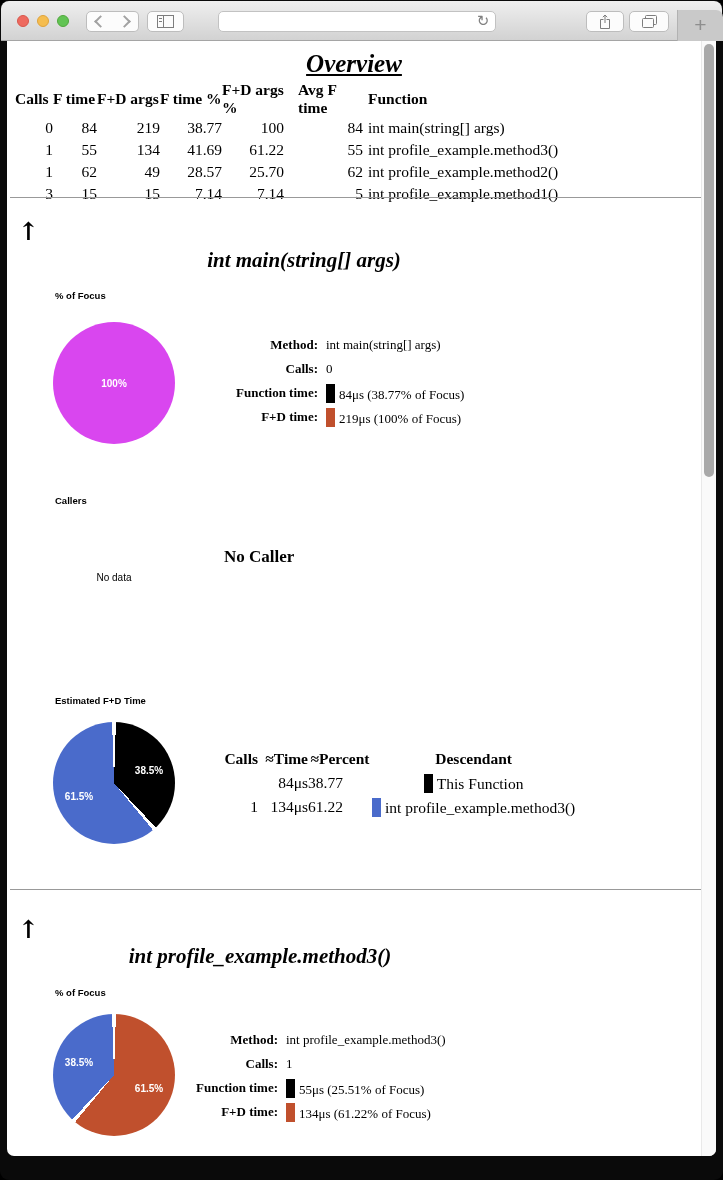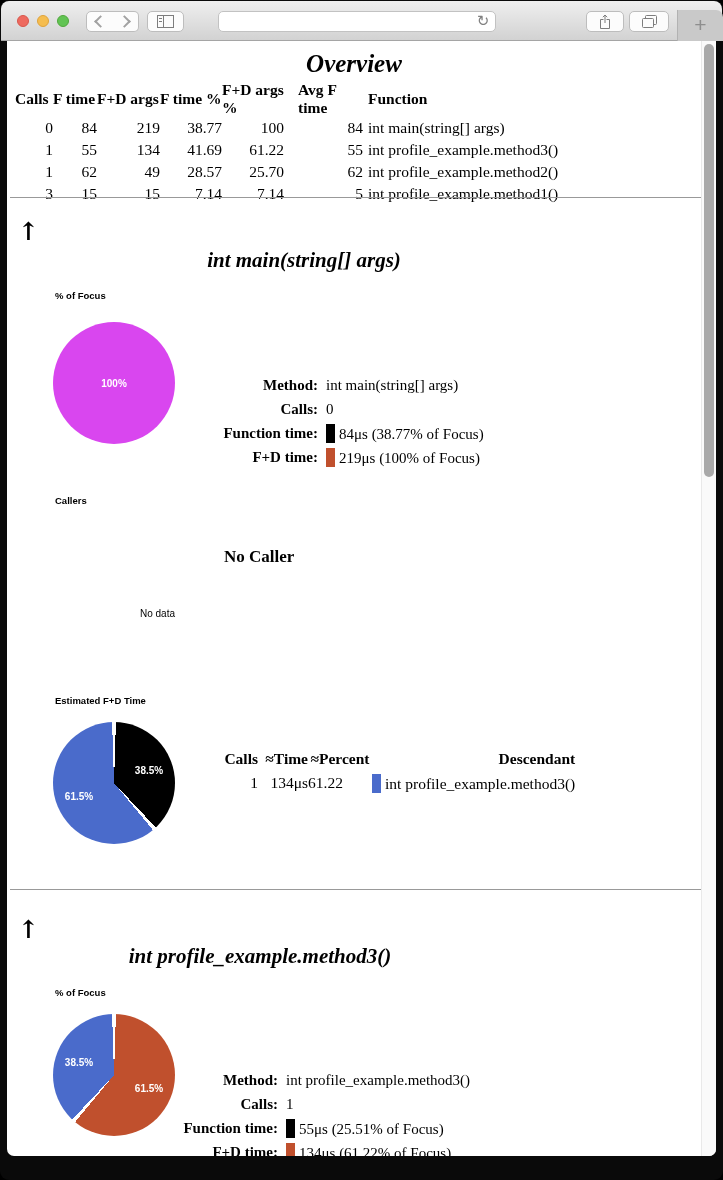--- a/index.html
+++ b/index.html
@@ -30,49 +30,49 @@
           color:#8e8e8e;font:300 21px "Liberation Sans",sans-serif;text-align:center;line-height:29px;
           border-radius:0 7px 0 0;box-sizing:border-box;}
   
   .page{position:absolute;left:7px;top:41px;width:709px;height:1115px;background:#fff;
         border-radius:0 0 7px 7px;overflow:hidden;}
   .content{position:absolute;left:0;top:0;width:694px;height:1115px;}
   .scroll{position:absolute;right:0;top:0;width:15px;height:1115px;background:#fafafa;
           border-left:1px solid #e9e9e9;box-sizing:border-box;}
   .thumb{position:absolute;left:2px;top:3px;width:10px;height:433px;background:#a9a9a9;border-radius:5px;}
   .ovtitle{position:absolute;top:9px;left:0;width:694px;text-align:center;margin:0;
-           font:bold italic 25px "Liberation Serif",serif;}
+           font:bold italic 25px "Liberation Serif",serif;text-decoration:underline;}
   .ovtable{position:absolute;left:8px;top:40px;border-collapse:collapse;font-size:15.5px;}
   .ovtable th{font-weight:bold;text-align:left;padding:0;height:22px;}
   .ovtable td{padding:0;height:22px;}
   .ovtable td.n{text-align:right;}
   .w0{width:38px}.w1{width:44px}.w2{width:63px}.w3{width:62px}.w4{width:76px}.w5{width:70px}
   .ovtable td.p4{padding-right:14px}.ovtable td.p5{padding-right:5px}
   .rule{position:absolute;left:3px;width:699px;border:none;border-top:1px solid #999;margin:0;}
   .up{position:absolute;left:11px;font:bold italic 25px "DejaVu Serif","DejaVu Sans",serif;
       color:#000;text-decoration:none;line-height:1;}
   .h2t{position:absolute;margin:0;text-align:center;font:bold italic 21px "Liberation Serif",serif;}
   .slabel{position:absolute;font:bold 9.5px "Liberation Sans",sans-serif;color:#000;}
   .pie{position:absolute;width:122px;height:122px;border-radius:50%;}
   .plabel{position:absolute;transform:translate(-50%,-50%);font:bold 10px "Liberation Sans",sans-serif;
           color:#fff;white-space:nowrap;}
-  .itable{position:absolute;border-collapse:collapse;font-size:15px;margin-top:40px;}
+  .itable{position:absolute;border-collapse:collapse;font-size:13px;}
   .itable td{height:24px;padding:0;vertical-align:middle;}
   .itable td.lab{font-weight:bold;text-align:right;width:111px;white-space:nowrap;}
   .itable td.val{padding-left:8px;white-space:nowrap;}
   .sw{display:inline-block;width:9px;height:19px;vertical-align:-4px;margin-right:4px;}
-  .nodata{position:absolute;left:46px;width:122px;text-align:right;font:10px "Liberation Sans",sans-serif;margin-top:36px;}
+  .nodata{position:absolute;left:46px;width:122px;text-align:center;font:10px "Liberation Sans",sans-serif;}
   .nocaller{position:absolute;left:217px;font:bold 17px "Liberation Serif",serif;}
   .dtable{position:absolute;left:206px;top:706px;border-collapse:collapse;font-size:15.5px;}
   .dtable th{font-weight:bold;padding:0;height:24px;}
   .dtable td{padding:0;height:24px;}
   .dc0{width:45px;text-align:right;}
   .dc1{width:50px;text-align:right;}
   .dc2{width:64px;}
-  .dc3{text-align:right;padding-left:7px;white-space:nowrap;}
+  .dc3{text-align:center;padding-left:7px;white-space:nowrap;}
 </style>
 </head>
 <body>
 
 <div class="window">
 
   <div class="chrome">
     <span class="tl tl-close"></span>
     <span class="tl tl-min"></span>
     <span class="tl tl-max"></span>
@@ -211,20 +211,26 @@
 
       <table class="dtable">
         <tbody>
             <tr>
           <th class="dc0">Calls</th>
           <th class="dc1">≈Time</th>
           <th class="dc2">≈Percent</th>
           <th class="dc3">Descendant</th>
         </tr>
         <tr>
+          <td class="dc0"></td>
+          <td class="dc1">84μs</td>
+          <td class="dc2">38.77</td>
+          <td class="dc3"><span class="sw" style="background: rgb(0, 0, 0);"></span><span>This Function</span></td>
+        </tr>
+        <tr>
           <td class="dc0">1</td>
           <td class="dc1">134μs</td>
           <td class="dc2">61.22</td>
           <td class="dc3"><span class="sw" style="background: rgb(74, 107, 203);"></span><span>int profile_example.method3()</span></td>
         </tr>
       </tbody>
         </table>
 
       <hr class="rule" style="top:848px">
 

